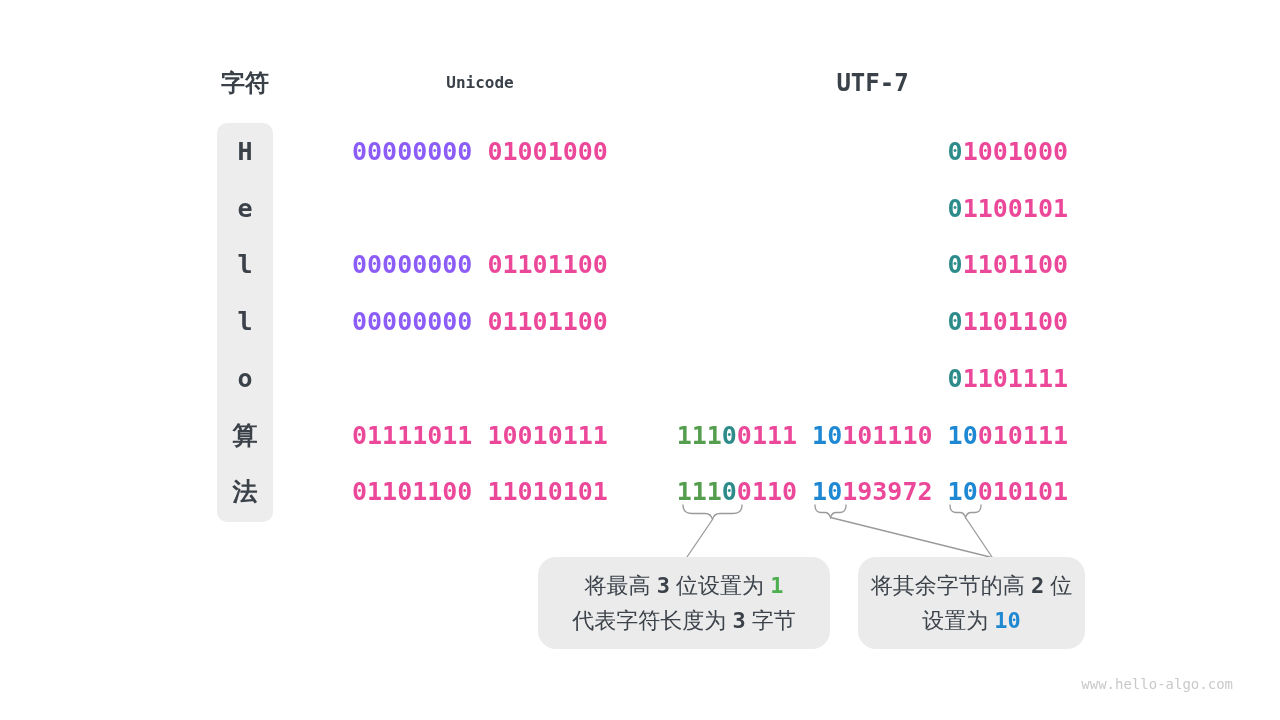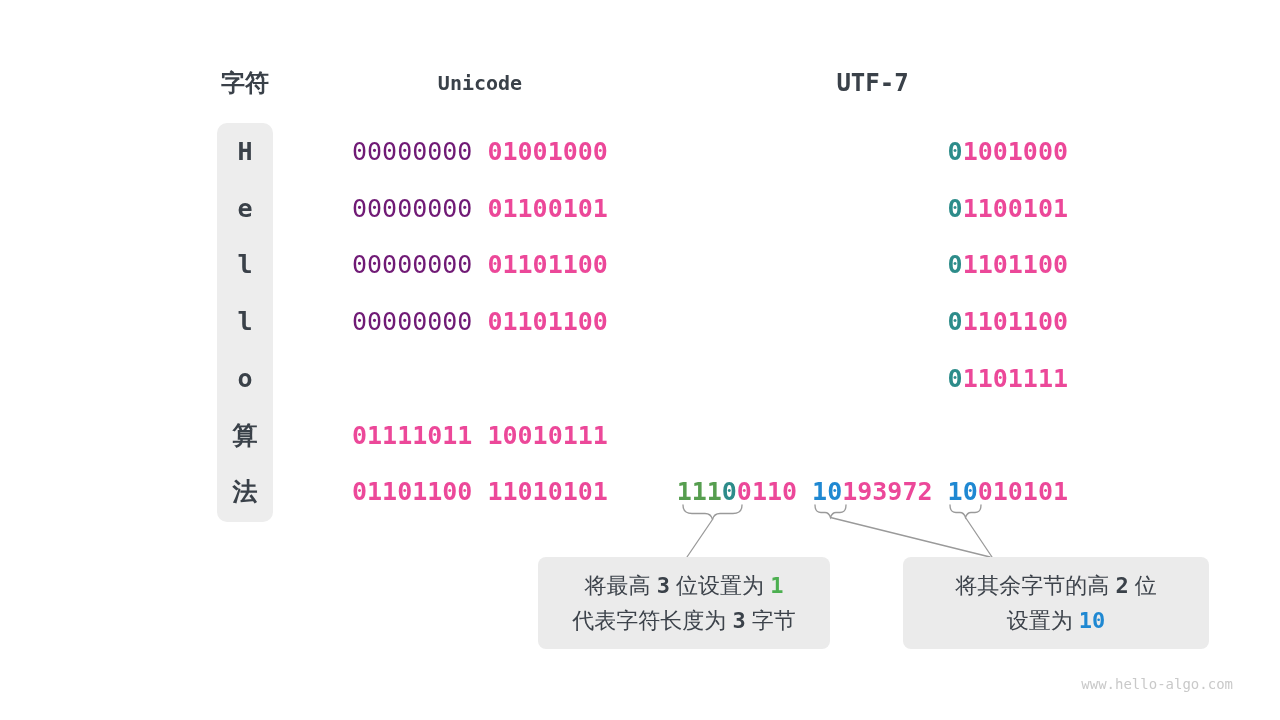--- a/index.html
+++ b/index.html
@@ -2,43 +2,43 @@
 <html><head>
 <meta charset="utf-8">
 <style>
   html,body{margin:0;padding:0;background:#ffffff;}
   #stage{position:relative;width:1280px;height:720px;background:#ffffff;overflow:hidden;
          font-family:"Liberation Sans","DejaVu Sans",sans-serif;}
 
   .col-header{position:absolute;top:68px;height:30px;line-height:30px;text-align:center;
               font-weight:bold;color:#3a4149;}
   #hdr-char{left:217px;width:56px;font-size:24px;}
-  #hdr-unicode{left:352px;width:256px;font-size:20px;font-family:"DejaVu Sans Mono",monospace;}
+  #hdr-unicode{left:352px;width:256px;font-size:16px;font-family:"DejaVu Sans Mono",monospace;}
   #hdr-utf8{left:677px;width:391px;font-size:24px;font-family:"DejaVu Sans Mono",monospace;}
 
   #char-col-bg{position:absolute;left:217px;top:123px;width:56px;height:399px;
                background:#ededed;border-radius:10px;}
 
   .row{position:absolute;left:0;width:1280px;height:40px;line-height:40px;}
   .cell-char{position:absolute;left:217px;width:56px;text-align:center;
              font-family:"DejaVu Sans Mono",monospace;font-weight:bold;font-size:25px;color:#3a4149;}
   .bin{font-family:"DejaVu Sans Mono",monospace;font-size:25px;white-space:pre;}
   .cell-unicode{position:absolute;left:352px;}
   .cell-utf8{position:absolute;right:212px;text-align:right;}
 
-  .seg-gray{color:#701a75;font-weight:400;}
+  .seg-gray{color:#8b5cf6;font-weight:700;}
   .seg-dark{color:#ec4899;font-weight:700;}
   .seg-green{color:#569e4f;font-weight:700;}
   .seg-teal{color:#2d8c8a;font-weight:700;}
   .seg-blue{color:#1f88d2;font-weight:700;}
 
   svg#annot{position:absolute;left:0;top:0;pointer-events:none;}
   svg#annot path{stroke:#9a9a9a;stroke-width:1.3;fill:none;stroke-linecap:round;}
 
-  .callout{position:absolute;top:557px;height:92px;background:#ebebeb;border-radius:8px;
+  .callout{position:absolute;top:557px;height:92px;background:#ebebeb;border-radius:18px;
            display:flex;flex-direction:column;justify-content:center;align-items:center;
            row-gap:3px;}
   .callout-line{font-size:22px;color:#3d434b;line-height:32px;white-space:pre;text-align:center;}
   .seg-cn{font-family:"Liberation Sans","DejaVu Sans",sans-serif;color:#3d434b;}
   .seg-num-dark{font-family:"DejaVu Sans Mono",monospace;font-weight:700;color:#3a4149;}
   .seg-num-green{font-family:"DejaVu Sans Mono",monospace;font-weight:700;color:#4caf50;}
   .seg-num-blue{font-family:"DejaVu Sans Mono",monospace;font-weight:700;color:#1f88d2;}
 
   #watermark{position:absolute;right:47px;top:676px;font-family:"DejaVu Sans Mono",monospace;
              font-size:14px;color:#c9c9c9;}
@@ -55,40 +55,40 @@
   <div id="char-col-bg"></div>
 
   <div id="rows">
       <div class="row" style="top: 132px;">
         <div class="cell-char">H</div>
         <div class="cell-unicode bin"><span class="seg-gray">00000000 </span><span class="seg-dark">01001000</span></div>
         <div class="cell-utf8 bin"><span class="seg-teal">0</span><span class="seg-dark">1001000</span></div>
       </div>
       <div class="row" style="top: 188.7px;">
         <div class="cell-char">e</div>
-        <div class="cell-unicode bin"><span class="seg-gray">00000000 </span><span class="seg-dark">01100101</span></div>
         <div class="cell-utf8 bin"><span class="seg-teal">0</span><span class="seg-dark">1100101</span></div>
       </div>
       <div class="row" style="top: 245.4px;">
         <div class="cell-char">l</div>
         <div class="cell-unicode bin"><span class="seg-gray">00000000 </span><span class="seg-dark">01101100</span></div>
         <div class="cell-utf8 bin"><span class="seg-teal">0</span><span class="seg-dark">1101100</span></div>
       </div>
       <div class="row" style="top: 302.1px;">
         <div class="cell-char">l</div>
         <div class="cell-unicode bin"><span class="seg-gray">00000000 </span><span class="seg-dark">01101100</span></div>
         <div class="cell-utf8 bin"><span class="seg-teal">0</span><span class="seg-dark">1101100</span></div>
       </div>
       <div class="row" style="top: 358.8px;">
         <div class="cell-char">o</div>
         <div class="cell-utf8 bin"><span class="seg-teal">0</span><span class="seg-dark">1101111</span></div>
       </div>
       <div class="row" style="top: 415.5px;">
         <div class="cell-char">算</div>
         <div class="cell-unicode bin"><span class="seg-dark">01111011 10010111</span></div>
+        <div class="cell-utf8 bin"><span class="seg-green">111</span><span class="seg-teal">0</span><span class="seg-dark">0111 </span><span class="seg-blue">10</span><span class="seg-dark">101110 </span><span class="seg-blue">10</span><span class="seg-dark">010111</span></div>
       </div>
       <div class="row" style="top: 472.2px;">
         <div class="cell-char">法</div>
         <div class="cell-unicode bin"><span class="seg-dark">01101100 11010101</span></div>
         <div class="cell-utf8 bin"><span class="seg-green">111</span><span class="seg-teal">0</span><span class="seg-dark">0110 </span><span class="seg-blue">10</span><span class="seg-dark">193972 </span><span class="seg-blue">10</span><span class="seg-dark">010101</span></div>
       </div>
     </div>
 
   <svg id="annot" width="1280" height="720">
     <path d="M683,505 C683,511 686,513.5 692,513.5 L705,513.5 C709,513.5 711.5,515.5 712.5,519.5 C713.5,515.5 716,513.5 720,513.5 L733,513.5 C739,513.5 742,511 742,505"></path>
@@ -96,19 +96,19 @@
     <path d="M815,505 C815,510 817,512.5 821,512.5 L825,512.5 C827.5,512.5 829.5,514.5 830.5,517.5 C831.5,514.5 833.5,512.5 836,512.5 L840,512.5 C844,512.5 846,510 846,505"></path>
     <path d="M830.5,517.5 L990,557"></path>
     <path d="M950,505 C950,510 952,512.5 956,512.5 L960,512.5 C962.5,512.5 964.5,514.5 965.5,517.5 C966.5,514.5 968.5,512.5 971,512.5 L975,512.5 C979,512.5 981,510 981,505"></path>
     <path d="M965.5,517.5 L992,557"></path>
   </svg>
 
   <div class="callout" style="left:538px;width:292px;">
     <div class="callout-line"><span class="seg-cn">将最高 </span><span class="seg-num-dark">3</span><span class="seg-cn"> 位设置为 </span><span class="seg-num-green">1</span></div>
     <div class="callout-line"><span class="seg-cn">代表字符长度为 </span><span class="seg-num-dark">3</span><span class="seg-cn"> 字节</span></div>
   </div>
-  <div class="callout" style="left:858px;width:306px;margin-left:45px;">
+  <div class="callout" style="left:858px;width:227px;">
     <div class="callout-line"><span class="seg-cn">将其余字节的高 </span><span class="seg-num-dark">2</span><span class="seg-cn"> 位</span></div>
     <div class="callout-line"><span class="seg-cn">设置为 </span><span class="seg-num-blue">10</span></div>
   </div>
 
   <div id="watermark">www.hello-algo.com</div>
 </div>
 
 </body></html>

